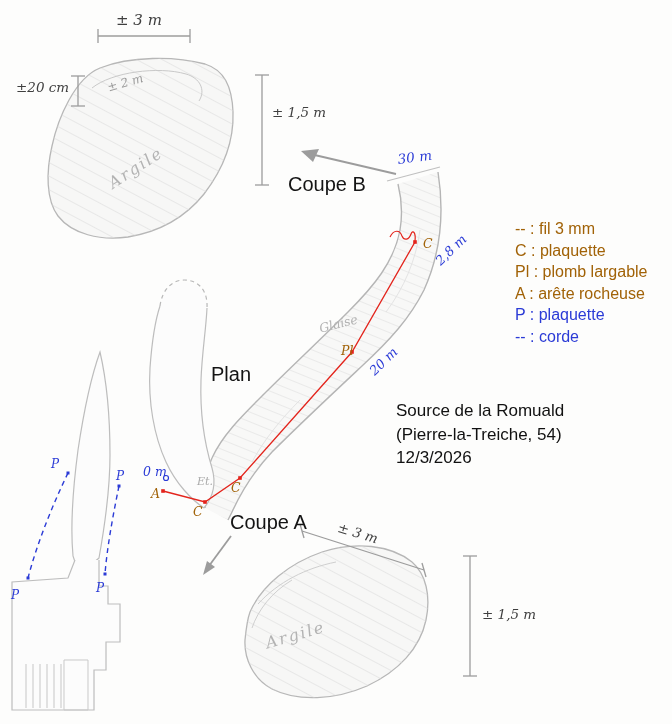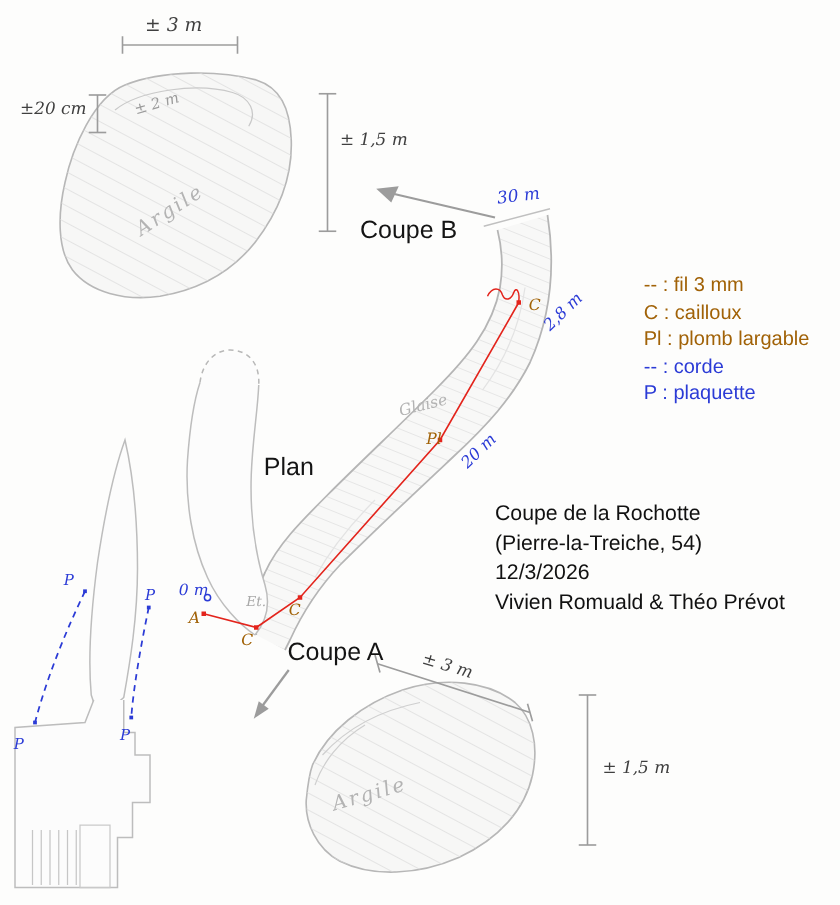--- a/index.html
+++ b/index.html
@@ -161,26 +161,26 @@
   <div class="t hand c-blue" style="left:11px;top:589px;font-size:12px;">P</div>
   <div class="t hand c-blue" style="left:96px;top:582px;font-size:12px;">P</div>
 
   <div class="t typed big" style="left:230px;top:512px;text-align:right;">Coupe A</div>
   <div class="t hand c-ink" style="left:340px;top:521px;font-size:13.5px;transform:rotate(17deg);">± 3 m</div>
   <div class="t hand c-pencil" style="left:264px;top:636px;font-size:16px;letter-spacing:2px;transform:rotate(-16deg);">Argile</div>
   <div class="t hand c-ink" style="left:482px;top:608px;font-size:13.5px;">± 1,5 m</div>
 
   <div class="legend">
     <div class="c-red">-- : fil 3 mm</div>
-    <div class="c-red">C : cailloux</div>
+    <div class="c-red">C : plaquette</div>
     <div class="c-red">Pl : plomb largable</div>
+    <div class="c-red">A : arête rocheuse</div>
+    <div class="c-blue">P : plaquette</div>
     <div class="c-blue">-- : corde</div>
-    <div class="c-blue">P : plaquette</div>
   </div>
 
   <div class="info">
-    <div>Coupe de la Rochotte</div>
+    <div>Source de la Romuald</div>
     <div>(Pierre-la-Treiche, 54)</div>
     <div>12/3/2026</div>
-    <div>Vivien Romuald &amp; Théo Prévot</div>
   </div>
 
 </div>
 
 </body></html>

